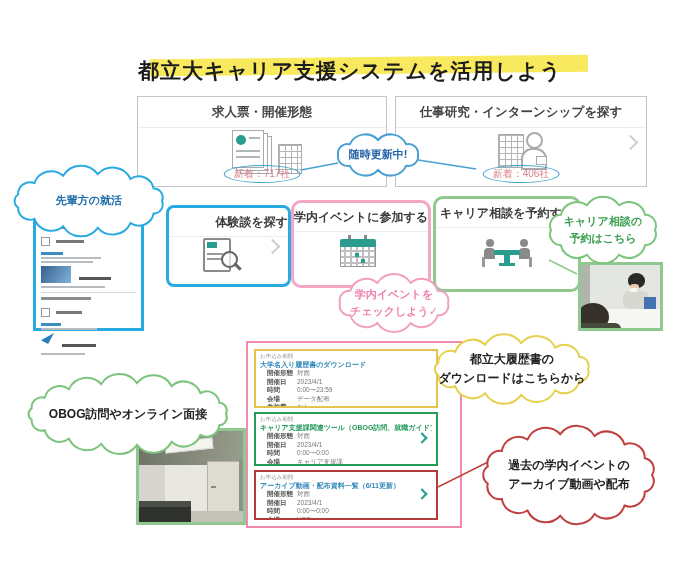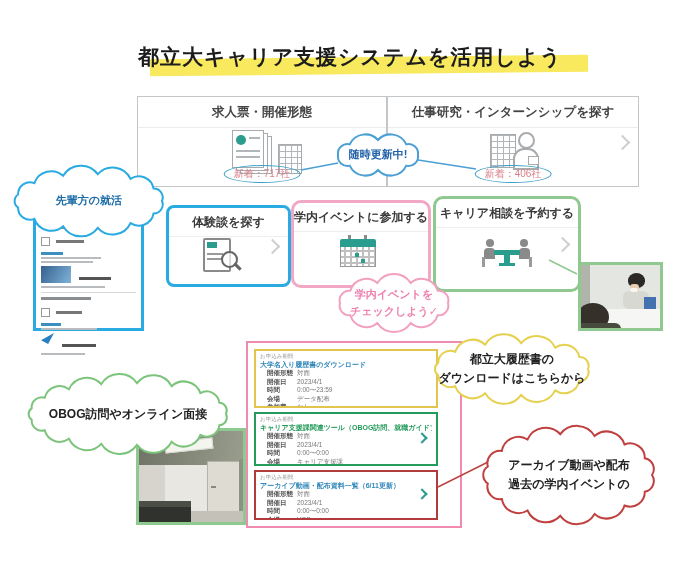--- a/index.html
+++ b/index.html
@@ -1,21 +1,21 @@
 <!DOCTYPE html>
 <html lang="ja"><head>
 <meta charset="utf-8">
 <style>
   html,body{margin:0;padding:0;background:#fff;}
   #stage{position:relative;width:690px;height:562px;background:#fff;overflow:hidden;
          font-family:"Liberation Sans","DejaVu Sans",sans-serif;color:#333;}
   .abs{position:absolute;}
   
   .hl{position:absolute;left:150px;top:57px;width:438px;height:17px;background:#f8e95e;transform:rotate(-0.6deg);z-index:1;}
-  .title{position:absolute;left:115px;top:43px;width:470px;text-align:center;font-size:21px;font-weight:700;
+  .title{position:absolute;left:115px;top:57px;width:470px;text-align:center;font-size:21px;font-weight:700;
          letter-spacing:1px;color:#1c1c1c;z-index:2;}
   
   .tcard{position:absolute;background:#fff;border:1.5px solid #c3c6c9;z-index:2;}
   .tcard-title{text-align:center;font-size:12.5px;font-weight:700;color:#444;padding-top:7px;}
   .tdiv{border-top:1px solid #ececec;margin-top:6px;}
   .badge{position:absolute;left:50%;transform:translateX(-50%);bottom:3px;font-size:10px;color:#d9808a;
          border:1.5px solid #3aa0c8;border-radius:50%;padding:1px 9px;white-space:nowrap;background:transparent;}
   .chev{display:inline-block;width:9px;height:9px;border-top:2.5px solid #cfcfcf;border-right:2.5px solid #cfcfcf;transform:rotate(45deg);}
   .chev-pos{position:absolute;right:10px;top:50%;margin-top:-5px;}
   .chev.teal{border-color:#2a9d8f;width:6px;height:6px;border-width:2px;}
@@ -88,35 +88,35 @@
         <div class="bar" style="left:16px;top:6px;width:11px;"></div>
         <div class="bar" style="left:3px;top:19px;width:24px;"></div>
         <div class="bar" style="left:3px;top:25px;width:24px;"></div>
       </div>
       <div class="win" style="position:absolute;left:48px;top:14px;width:22px;height:28px;border:1.5px solid #a8abae;background-color:#fff;"></div>
     </div>
     <span class="badge">新着：717社</span>
     <span class="chev chev-pos"></span>
   </div>
 
-  <div class="tcard" style="left:387px;top:96px;width:250px;height:89px;">
+  <div class="tcard" style="left:395px;top:96px;width:250px;height:89px;">
     <div class="tcard-title">仕事研究・インターンシップを探す</div>
     <div class="tdiv"></div>
     <div class="abs" style="left:96px;top:31px;width:64px;height:46px;">
       <div class="win" style="position:absolute;left:6px;top:6px;width:24px;height:32px;border:1.5px solid #a8abae;background-color:#fff;"></div>
       <div style="position:absolute;left:34px;top:4px;width:13px;height:13px;border:2px solid #a8abae;border-radius:50%;background:#fff;"></div>
       <div style="position:absolute;left:29px;top:20px;width:22px;height:18px;border:2px solid #a8abae;border-radius:11px 11px 0 0;background:#fff;"></div>
       <div style="position:absolute;left:44px;top:28px;width:9px;height:7px;border:1.5px solid #a8abae;background:#fff;"></div>
     </div>
     <span class="badge">新着：406社</span>
     <span class="chev chev-pos"></span>
   </div>
 
   <div class="mcard" style="left:166px;top:205px;width:119px;height:76px;border:3px solid #29abe2;border-radius:8px;">
-    <div class="mcard-title" style="font-size:12px;">体験談を探す</div>
+    <div class="mcard-title" style="font-size:12px;text-align:right;">体験談を探す</div>
     <div class="mc-div"></div>
     <div class="abs" style="left:34px;top:30px;width:44px;height:38px;">
       <div style="position:absolute;left:0;top:0;width:24px;height:30px;border:2px solid #8a8a8a;border-radius:2px;background:#fff;">
         <div style="position:absolute;left:2px;top:2px;width:10px;height:6px;background:#2a9d8f;"></div>
         <div class="bar" style="left:2px;top:13px;width:16px;background:#9a9a9a;"></div>
         <div class="bar" style="left:2px;top:18px;width:16px;background:#9a9a9a;"></div>
       </div>
       <div style="position:absolute;left:18px;top:13px;width:13px;height:13px;border:2.5px solid #666;border-radius:50%;background:rgba(255,255,255,.7);"></div>
       <div style="position:absolute;left:30px;top:27px;width:9px;height:3px;background:#666;transform:rotate(45deg);"></div>
     </div>
@@ -245,20 +245,29 @@
 
   <div class="cloud-box cl-blue" style="left:8px;top:167px;width:162px;height:68px;">
     <svg class="cloud" width="162" height="68" viewBox="0 0 162 68">
         <path d="M154.0,34.0 A9.0,9.0 0 0,1 145.6,46.5 A15.1,15.1 0 0,1 122.5,56.2 A19.8,19.8 0 0,1 89.8,60.8 A20.8,20.8 0 0,1 55.1,59.2 A17.8,17.8 0 0,1 26.4,51.9 A11.9,11.9 0 0,1 10.1,40.5 A7.8,7.8 0 0,1 10.1,27.5 A11.9,11.9 0 0,1 26.4,16.1 A17.8,17.8 0 0,1 55.1,8.8 A20.8,20.8 0 0,1 89.8,7.2 A19.8,19.8 0 0,1 122.5,11.8 A15.1,15.1 0 0,1 145.6,21.5 A9.0,9.0 0 0,1 154.0,34.0 Z"></path>
       </svg>
     <div class="cloud-text t-navy">
       <div>先輩方の就活</div>
     </div>
   </div>
 
+  <div class="cloud-box cl-green" style="left:543px;top:197px;width:120px;height:66px;">
+    <svg class="cloud" width="120" height="66" viewBox="0 0 120 66">
+        <path d="M112.0,33.0 A10.9,10.9 0 0,1 102.1,48.3 A16.6,16.6 0 0,1 76.1,57.7 A19.3,19.3 0 0,1 43.9,57.7 A16.6,16.6 0 0,1 17.9,48.3 A10.9,10.9 0 0,1 8.0,33.0 A10.9,10.9 0 0,1 17.9,17.7 A16.6,16.6 0 0,1 43.9,8.3 A19.3,19.3 0 0,1 76.1,8.3 A16.6,16.6 0 0,1 102.1,17.7 A10.9,10.9 0 0,1 112.0,33.0 Z"></path>
+      </svg>
+    <div class="cloud-text t-green">
+      <div>キャリア相談の</div>
+      <div>予約はこちら</div>
+    </div>
+  </div>
 
   <div class="cloud-box cl-pink" style="left:332px;top:275px;width:124px;height:56px;">
     <svg class="cloud" width="124" height="56" viewBox="0 0 124 56">
         <path d="M116.0,28.0 A9.7,9.7 0 0,1 105.7,40.3 A16.8,16.8 0 0,1 78.7,48.0 A20.0,20.0 0 0,1 45.3,48.0 A16.8,16.8 0 0,1 18.3,40.3 A9.7,9.7 0 0,1 8.0,28.0 A9.7,9.7 0 0,1 18.3,15.7 A16.8,16.8 0 0,1 45.3,8.0 A20.0,20.0 0 0,1 78.7,8.0 A16.8,16.8 0 0,1 105.7,15.7 A9.7,9.7 0 0,1 116.0,28.0 Z"></path>
       </svg>
     <div class="cloud-text t-pinkt">
       <div>学内イベントを</div>
       <div>チェックしよう✓</div>
     </div>
   </div>
@@ -280,18 +289,18 @@
     <div class="cloud-text t-black">
       <div>OBOG訪問やオンライン面接</div>
     </div>
   </div>
 
   <div class="cloud-box cl-red" style="left:478px;top:427px;width:182px;height:96px;">
     <svg class="cloud" width="182" height="96" viewBox="0 0 182 96">
         <path d="M174.0,48.0 A10.9,10.9 0 0,1 166.8,64.7 A14.7,14.7 0 0,1 146.5,78.5 A18.6,18.6 0 0,1 116.6,87.0 A20.6,20.6 0 0,1 82.3,88.8 A19.9,19.9 0 0,1 49.5,83.5 A16.8,16.8 0 0,1 23.9,72.1 A12.6,12.6 0 0,1 9.8,56.5 A10.2,10.2 0 0,1 9.8,39.5 A12.6,12.6 0 0,1 23.9,23.9 A16.8,16.8 0 0,1 49.5,12.5 A19.9,19.9 0 0,1 82.3,7.2 A20.6,20.6 0 0,1 116.6,9.0 A18.6,18.6 0 0,1 146.5,17.5 A14.7,14.7 0 0,1 166.8,31.3 A10.9,10.9 0 0,1 174.0,48.0 Z"></path>
       </svg>
     <div class="cloud-text t-black">
+      <div>過去の学内イベントの</div>
       <div>アーカイブ動画や配布</div>
-      <div>過去の学内イベントの</div>
     </div>
   </div>
 
 </div>
 
 </body></html>

